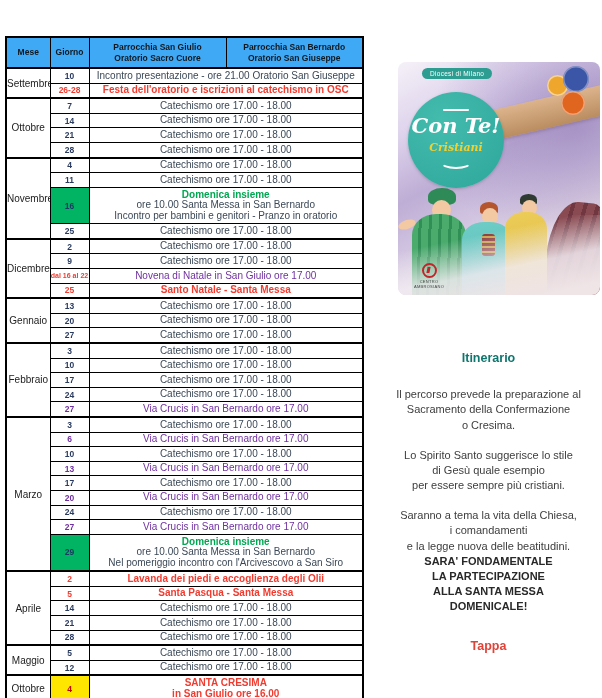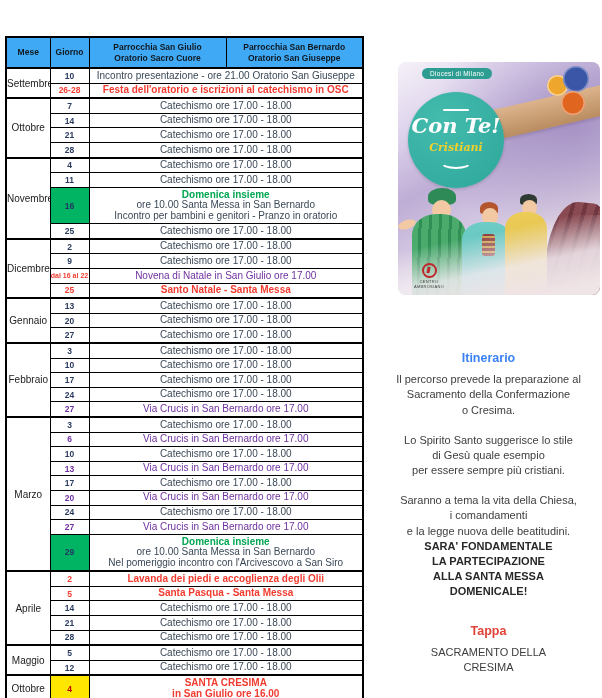--- a/index.html
+++ b/index.html
@@ -95,21 +95,21 @@
   .publisher{position:absolute;left:8px;bottom:6px;width:46px;text-align:center;}
   .publisher .ring{width:11px;height:11px;border:2px solid #c0272d;border-radius:50%;margin:0 auto 1px;
         position:relative;}
   .publisher .ring:after{content:"";position:absolute;left:3px;top:2px;width:3px;height:6px;
         background:#c0272d;transform:skewX(-12deg);}
   .publisher .pname{font-size:4px;color:#444;letter-spacing:.3px;}
 
   
   .rightcol{position:absolute;left:375px;top:350px;width:227px;text-align:center;
             color:#3d3d3d;font-size:11px;line-height:1.38;}
-  .rightcol .rh{color:#3b82f6;font-weight:bold;font-size:12.5px;margin:0 0 5px;text-align:center;}
+  .rightcol .rh{color:#0f766e;font-weight:bold;font-size:12.5px;margin:0 0 20px;text-align:center;}
   .rightcol p{margin:0 0 15px;white-space:pre-line;}
   .rightcol p.boldblock{font-weight:bold;color:#282828;margin-top:-15px;}
   .rightcol .tappa-h{color:#e04338;font-weight:bold;font-size:12.5px;margin:24px 0 4px;}
   .prelines{white-space:pre-line;}
 </style>
 </head>
 <body>
 
 <div id="page">
 
@@ -433,17 +433,15 @@
 di Gesù quale esempio
 per essere sempre più cristiani.</p>
     <p style="margin-bottom:0">Saranno a tema la vita della Chiesa,
 i comandamenti
 e la legge nuova delle beatitudini.</p>
     <p class="boldblock" style="margin-top:0">SARA' FONDAMENTALE
 LA PARTECIPAZIONE
 ALLA SANTA MESSA
 DOMENICALE!</p>
     <div class="tappa-h">Tappa</div>
-    <p>SACRAMENTO DELLA
-CRESIMA</p>
   </div>
 
 </div>
 
 </body></html>

